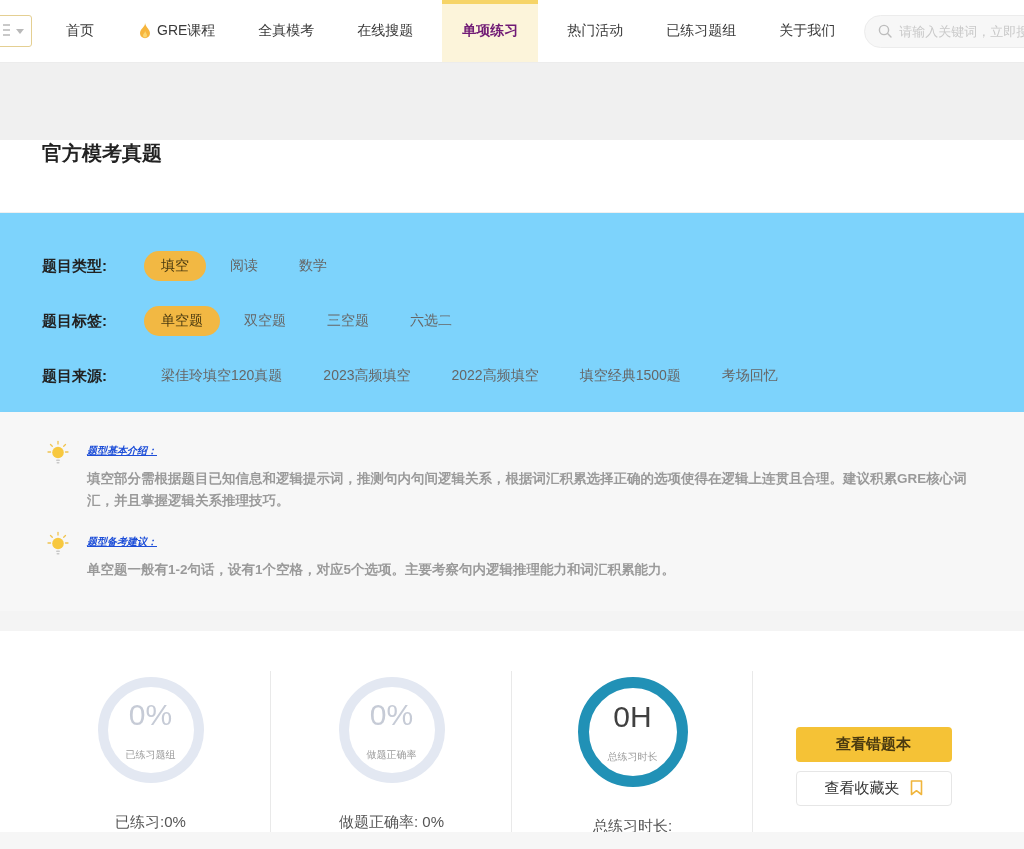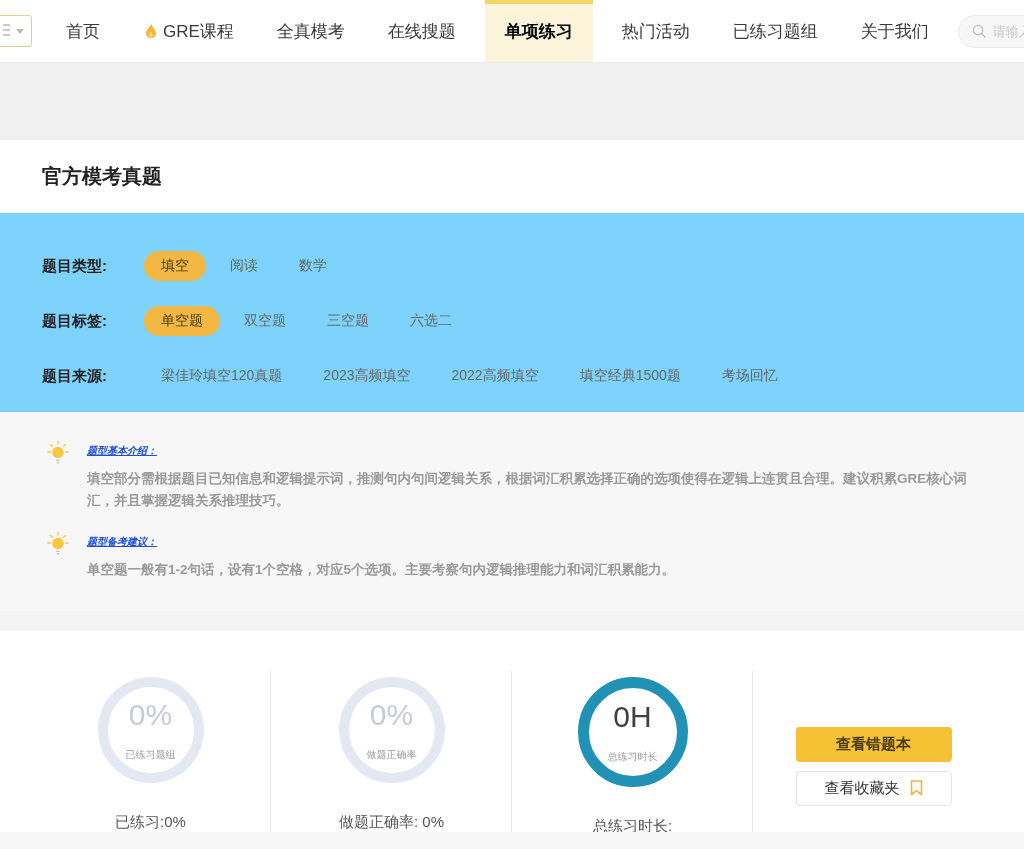--- a/index.html
+++ b/index.html
@@ -23,24 +23,24 @@
   }
   .mini-select .bars { position:absolute; left:16px; top:8px; }
   .mini-select .bars i { display:block; width:7px; height:2px; background:#c9c9c9; margin-bottom:3px; }
   .caret-down {
     width:0; height:0; border-left:4px solid transparent;
     border-right:4px solid transparent; border-top:5px solid #b9b9b9;
   }
   .nav-items { display:flex; height:100%; margin-left:52px; }
   .nav-item {
     position:relative; height:100%; display:flex; align-items:center;
-    padding:0 14px; margin-right:15px; font-size:17px; color:#3a3a3a; cursor:pointer;
+    padding:0 14px; margin-right:15px; font-size:14px; color:#3a3a3a; cursor:pointer;
     white-space:nowrap;
   }
-  .nav-item.active { background:#fcf4da; font-weight:bold; color:#000000; padding:0 20px; }
+  .nav-item.active { background:#fcf4da; font-weight:bold; color:#701a75; padding:0 20px; }
   .nav-item.active::before {
     content:""; position:absolute; top:0; left:0; right:0; height:4px; background:#f6d468;
   }
   .nav-item .flame { margin-right:4px; display:inline-flex; }
   .search-box {
     margin-left:auto; margin-right:20px; width:212px; height:33px;
     background:#f7f7f7; border:1px solid #ececec; border-radius:17px;
     display:flex; align-items:center; padding:0 13px; gap:7px;
   }
   .search-box input {
@@ -48,21 +48,21 @@
     font-size:13px; color:#888; font-family:inherit;
   }
   .search-box input::placeholder { color:#c9c9c9; }
 
   
   .banner { height:77px; background:#f0f0f0; }
 
   
   .title-section {
     height:73px; background:#fff; border-bottom:1px solid #f0f0f0;
-    display:flex; align-items:center; padding:0 42px;
+    display:flex; align-items:flex-start; padding:0 42px;
   }
   .page-title { font-size:20px; font-weight:bold; color:#222; }
 
   
   .filter-section { min-height:199px; background:#7dd3fc; padding:38px 42px 0; }
   .filter-row { display:flex; align-items:center; margin-bottom:25px; }
   .filter-label { width:102px; font-size:15px; font-weight:bold; color:#222; flex-shrink:0; }
   .filter-options { display:flex; align-items:center; }
   .filter-option {
     font-size:14px; color:#666; padding:6px 17px; margin-right:7px;

